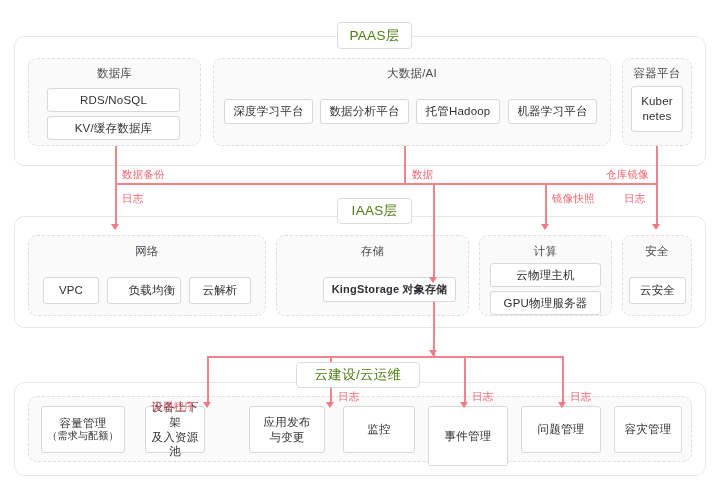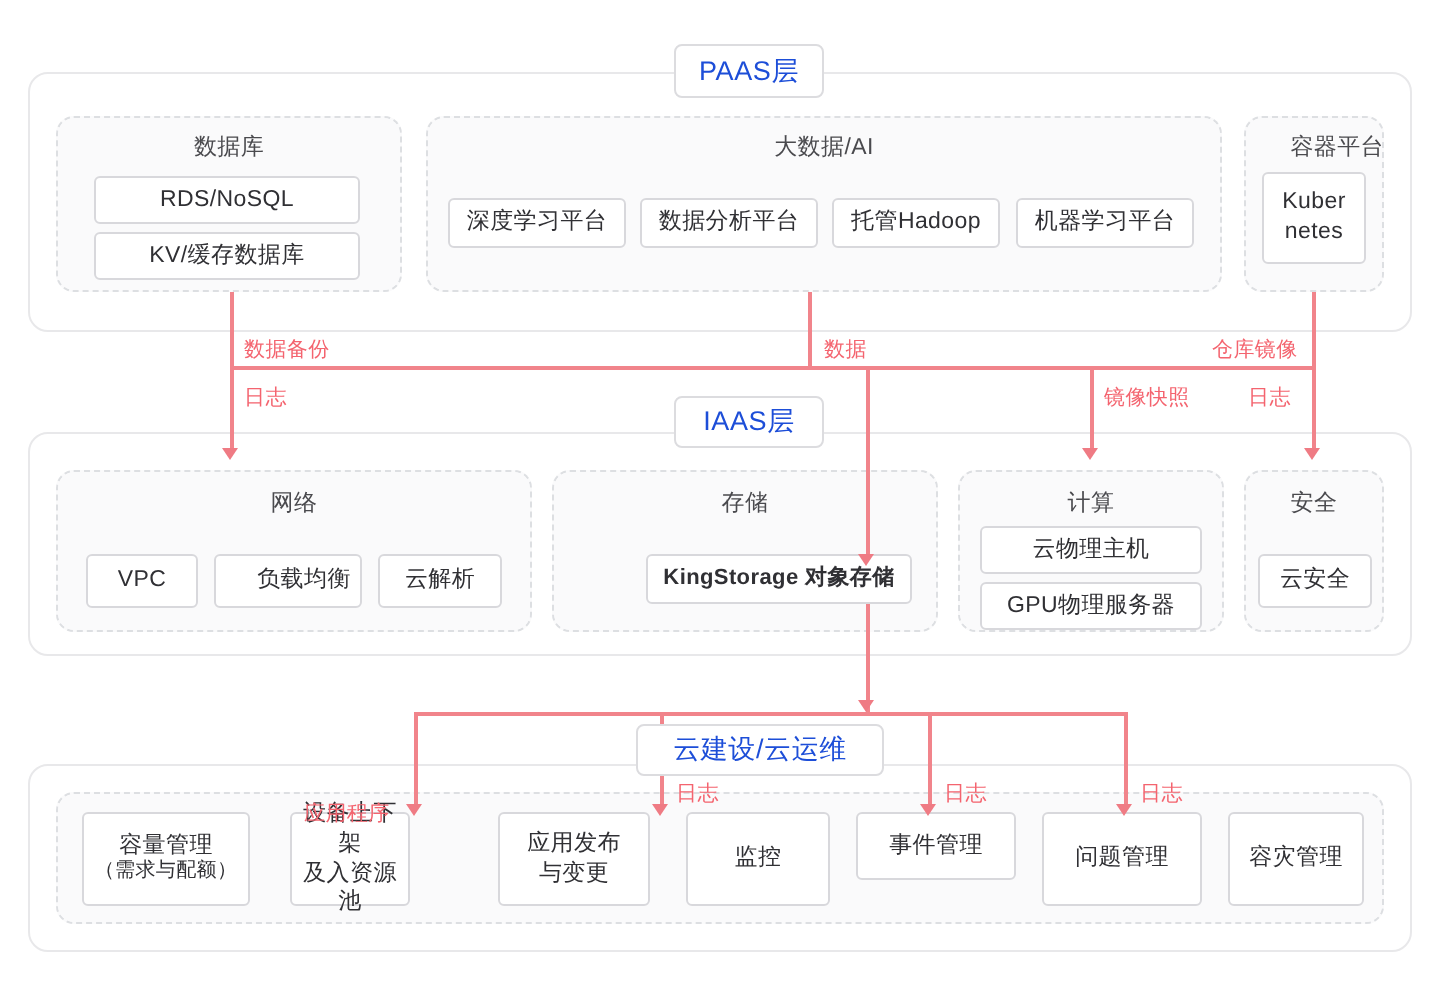--- a/index.html
+++ b/index.html
@@ -22,21 +22,21 @@
   }
   
   .chip{
     position:absolute;
     box-sizing:border-box;
     background:#ffffff;
     border:1px solid #dcdcdf;
     border-radius:4px;
     display:flex;align-items:center;justify-content:center;
     font-size:13.5px;
-    color:#1d4ed8;
+    color:#4d7c0f;
     letter-spacing:.3px;
     z-index:6;
   }
   
   .group{
     position:absolute;
     box-sizing:border-box;
     border:1px dashed #dddfe2;
     border-radius:9px;
     background:#fafafb;
@@ -117,21 +117,21 @@
     <span>数据分析平台</span>
   </div>
   <div class="item" style="left:416px;top:99px;width:84px;height:25px;">
     <span>托管Hadoop</span>
   </div>
   <div class="item" style="left:508px;top:99px;width:89px;height:25px;">
     <span>机器学习平台</span>
   </div>
 
   <div class="group" style="left:622px;top:58px;width:70px;height:88px;"></div>
-  <div class="group-title" style="left:622px;top:66px;width:70px;text-align:right;">容器平台</div>
+  <div class="group-title" style="left:622px;top:66px;width:70px;">容器平台</div>
   <div class="item" style="left:631px;top:86px;width:52px;height:46px;">
     <span>Kuber</span>
     <span class="l2">netes</span>
   </div>
 
   <div class="vline" style="left:115px;top:146px;height:38px;"></div>
   <div class="vline" style="left:404px;top:146px;height:38px;"></div>
   <div class="vline" style="left:656px;top:146px;height:38px;"></div>
 
   <div class="hline" style="left:115px;top:183px;width:542px;"></div>
@@ -209,40 +209,40 @@
   <div class="vline" style="left:562px;top:356px;height:49px;"></div>
   <div class="arrow" style="left:558.3px;top:402px;"></div>
 
   <div class="elabel" style="left:152px;top:400px;">应用程序</div>
   <div class="elabel" style="left:338px;top:390px;">日志</div>
   <div class="elabel" style="left:472px;top:390px;">日志</div>
   <div class="elabel" style="left:570px;top:390px;">日志</div>
 
   <div class="layer" style="left:14px;top:382px;width:692px;height:94px;"></div>
 
-  <div class="chip" style="left:318px;top:362px;width:124px;height:26px;">云建设/云运维</div>
+  <div class="chip" style="left:296px;top:362px;width:124px;height:26px;">云建设/云运维</div>
 
   <div class="group" style="left:28px;top:396px;width:664px;height:66px;"></div>
 
   <div class="item small-second" style="left:41px;top:406px;width:84px;height:47px;">
     <span>容量管理</span>
     <span class="l2">（需求与配额）</span>
   </div>
   <div class="item" style="left:145px;top:406px;width:60px;height:47px;">
     <span>设备上下架</span>
     <span class="l2">及入资源池</span>
   </div>
   <div class="item" style="left:249px;top:406px;width:76px;height:47px;">
     <span>应用发布</span>
     <span class="l2">与变更</span>
   </div>
   <div class="item" style="left:343px;top:406px;width:72px;height:47px;">
     <span>监控</span>
   </div>
-  <div class="item" style="left:428px;top:406px;width:80px;height:34px;">
+  <div class="item" style="left:428px;top:406px;width:80px;height:60px;">
     <span>事件管理</span>
   </div>
   <div class="item" style="left:521px;top:406px;width:80px;height:47px;">
     <span>问题管理</span>
   </div>
   <div class="item" style="left:614px;top:406px;width:68px;height:47px;">
     <span>容灾管理</span>
   </div>
 
 </div>

